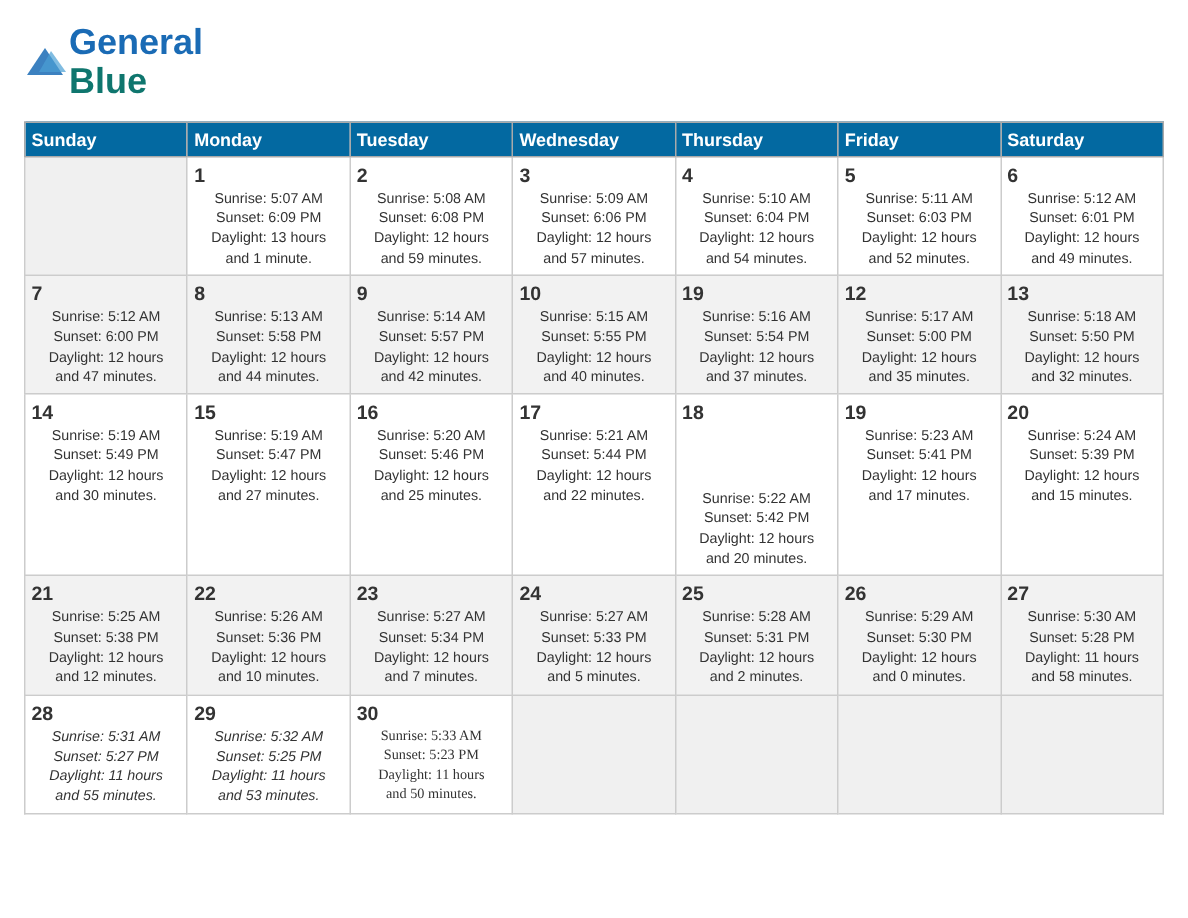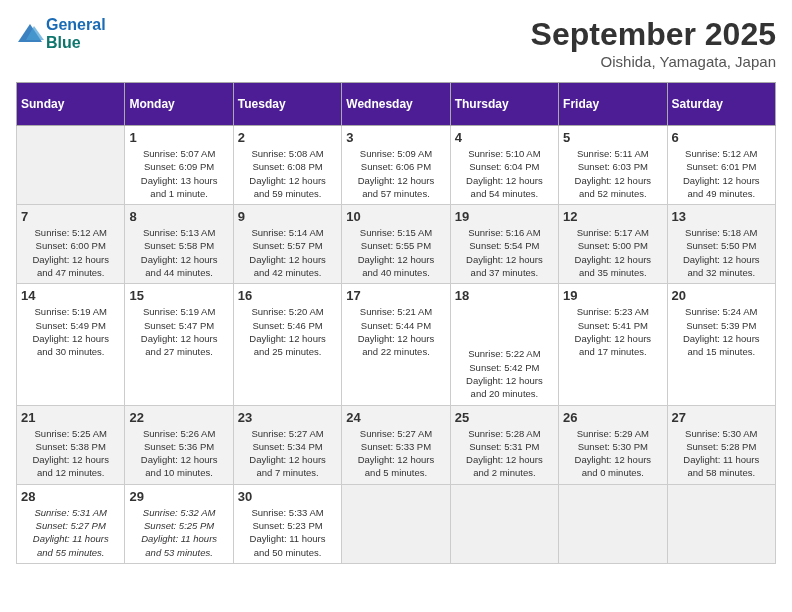--- a/index.html
+++ b/index.html
@@ -14,21 +14,21 @@
       display: flex;
       justify-content: space-between;
       align-items: flex-start;
       margin-bottom: 12px;
     }
     .logo {
       display: flex;
       align-items: center;
     }
     .logo-text {
-      font-size: 16px;
+      font-size: 24px;
       font-weight: bold;
       color: #333;
       line-height: 1.1;
     }
     .logo-text span {
       color: #1a6bb5;
     }
     .logo-icon {
       width: 28px;
       height: 28px;
@@ -44,25 +44,25 @@
     }
     .location {
       font-size: 15px;
       color: #555;
     }
     table {
       width: 100%;
       border-collapse: collapse;
     }
     thead tr th {
-      background: #4c1d95;
+      background: #0369a1;
       color: #fff;
       font-size: 12px;
       font-weight: bold;
-      padding: 14px 4px;
+      padding: 4px 4px;
       text-align: left;
       border: 1px solid #aaa;
     }
     tbody tr td {
       vertical-align: top;
       border: 1px solid #ccc;
       padding: 4px;
       font-size: 10px;
       color: #333;
       width: 14.28%;
@@ -102,24 +102,20 @@
     <svg class="logo-icon" viewBox="0 0 28 28">
       <rect x="0" y="0" width="28" height="28" fill="white"></rect>
       <polygon points="14,4 26,22 2,22" fill="#1a6bb5" opacity="0.85"></polygon>
       <polygon points="18,6 28,20 10,20" fill="#4a9fd4" opacity="0.7"></polygon>
     </svg>
     <div class="logo-text">
       <span>General</span><br>
       <span style="color:#0f766e;">Blue</span>
     </div>
   </div>
-  <div class="title-block">
-    <div class="month-title">September 2025</div>
-    <div class="location">Oishida, Yamagata, Japan</div>
-  </div>
 </div>
 
 <table>
   <thead>
     <tr>
     <th>Sunday</th>
         <th>Monday</th>
         <th>Tuesday</th>
         <th>Wednesday</th>
         <th>Thursday</th>
@@ -336,21 +332,21 @@
         </td>
         <td>
           <span class="day-number">29</span>
           <div class="day-detail" style="white-space: pre-line; font-style: italic;">Sunrise: 5:32 AM
 Sunset: 5:25 PM
 Daylight: 11 hours
 and 53 minutes.</div>
         </td>
         <td>
           <span class="day-number">30</span>
-          <div class="day-detail" style="white-space: pre-line;">Sunrise: 5:33 AM
+          <div class="day-detail" style="white-space: pre-line; font-family: Liberation Serif, serif;">Sunrise: 5:33 AM
 Sunset: 5:23 PM
 Daylight: 11 hours
 and 50 minutes.</div>
         </td>
         <td class="empty"></td>
         <td class="empty"></td>
         <td class="empty"></td>
         <td class="empty"></td>
       </tr>
     </tbody>

